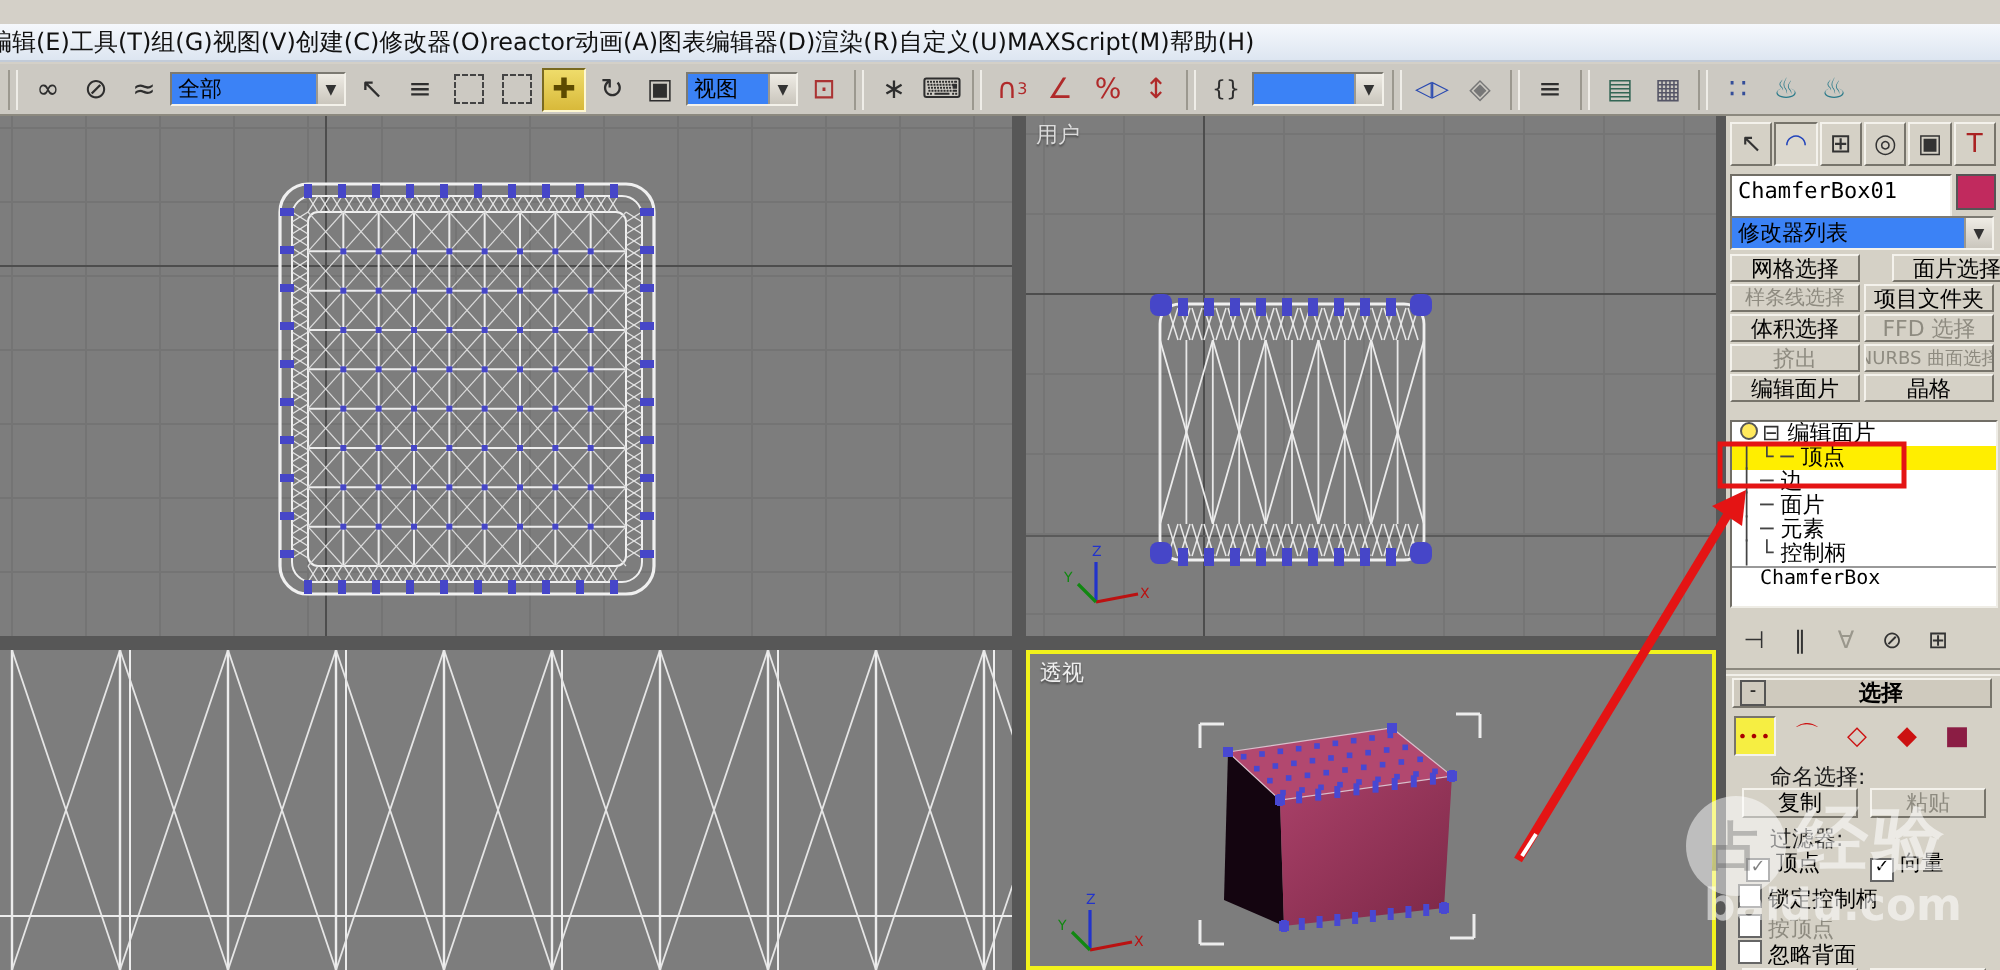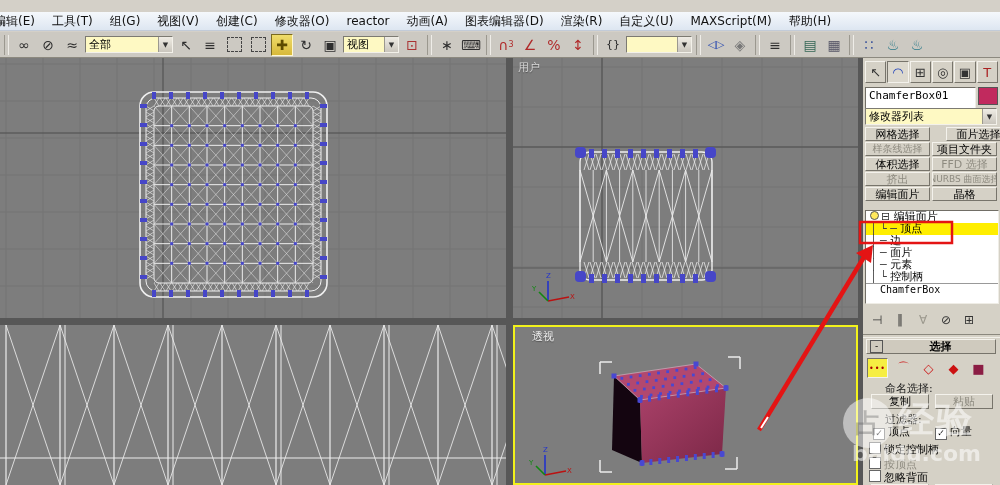--- a/index.html
+++ b/index.html
@@ -18,33 +18,33 @@
       linear-gradient(#d5ccc0,#ab9f91);
     border-bottom:1px solid #8f8478;}
   .title-text{left:6px;top:0px;height:14px;line-height:14px;font-size:11px;color:#1c1812;white-space:pre;}
   .winbtn{top:0;height:13px;border-radius:0 0 3px 3px;border:1px solid #7d756b;border-top:none;
     text-align:center;line-height:11px;font-size:9px;color:#fff;
     background:linear-gradient(#e8e4dd,#b8b0a4);color:#4a4238;}
   .winbtn.close{background:linear-gradient(#e89a8e,#c23b2e);color:#fff;}
   
   .menubar{left:0;top:12px;width:1000px;height:18px;
     background:linear-gradient(#f5f8fc,#dde6f1);border-bottom:1px solid #c2cbd8;
-    display:flex;align-items:center;gap:17px;padding-left:0;margin:0;}
+    display:flex;align-items:center;padding-left:0;margin:0;}
   .menubar{padding-left:0;}
   .menu-item{white-space:nowrap;font-size:12px;color:#111;margin:0;}
   .menu-item:first-child{margin-left:-6px;}
   
   .toolbar{left:0;top:32px;width:1000px;height:26px;background:#ccc9c2;
     border-bottom:1px solid #8c897f;display:flex;align-items:center;gap:2px;padding-left:2px;box-sizing:border-box;}
   .ticon{width:22px;height:22px;display:flex;align-items:center;justify-content:center;
     font-size:14px;color:#2e2e2e;flex:0 0 auto;}
   .ticon.small{font-size:11px;}
   .ticon.active{background:linear-gradient(#efdc6a,#d8b93a);border:1px solid;border-color:#7a6a20 #fff8d0 #fff8d0 #7a6a20;box-sizing:border-box;color:#5c4a00;}
   .tsep{width:3px;height:20px;border-left:1px solid #9b988f;border-right:1px solid #efede8;margin:0 2px;flex:0 0 auto;}
-  .dd{height:17px;background:#fef9c3;border:1px solid;border-color:#7c7a72 #f3f1ea #f3f1ea #7c7a72;
+  .dd{height:17px;background:#3b82f6;border:1px solid;border-color:#7c7a72 #f3f1ea #f3f1ea #7c7a72;
     display:flex;align-items:center;font-size:11px;flex:0 0 auto;box-sizing:border-box;}
   .dd .val{flex:1;padding-left:3px;white-space:nowrap;overflow:hidden;}
   .dd .arrow{width:13px;height:100%;background:linear-gradient(#efece5,#cac6bd);
     border-left:1px solid #9b988f;display:flex;align-items:center;justify-content:center;font-size:7px;color:#333;}
   .dashbox{width:13px;height:13px;border:1px dashed #444;}
   .dashbox .dot{width:5px;height:5px;background:#333;border-radius:50%;margin:3px auto;}
   
   .workspace{left:0;top:58px;width:863px;height:427px;background:#575757;}
   .viewport{background:#7d7d7d;overflow:hidden;}
   .vplabel{font-size:11px;color:#dcdcdc;left:5px;top:2px;text-shadow:0 1px 1px rgba(0,0,0,.4);}
@@ -988,21 +988,21 @@
           <line x1="85" y1="145" x2="85" y2="133" stroke="#ececec" stroke-width="1.5"></line>
           <line x1="222" y1="142" x2="210" y2="142" stroke="#ececec" stroke-width="1.5"></line>
           <line x1="222" y1="142" x2="222" y2="130" stroke="#ececec" stroke-width="1.5"></line>
           <line x1="30" y1="148" x2="30" y2="128" stroke="#2233cc" stroke-width="1.6"></line>
           <line x1="30" y1="148" x2="51" y2="144" stroke="#bb1111" stroke-width="1.6"></line>
           <line x1="30" y1="148" x2="21" y2="139" stroke="#118811" stroke-width="1.6"></line>
           <text x="28" y="125" fill="#2233cc" font-size="7">Z</text>
           <text x="52" y="146" fill="#bb1111" font-size="7">X</text>
           <text x="14" y="138" fill="#118811" font-size="7">Y</text>
         </svg>
-      <div class="abs vplabel" style="color:#efefef;margin-left:12px;">透视</div>
+      <div class="abs vplabel" style="color:#efefef;">透视</div>
     </div>
   </div>
 
   <div class="abs cmdpanel">
     <div class="abs tabs">
       <div class="tab">
           <span>↖</span>
         </div>
       <div class="tab on" style="color:#2244bb;font-weight:bold;">
           <span>◠</span>

